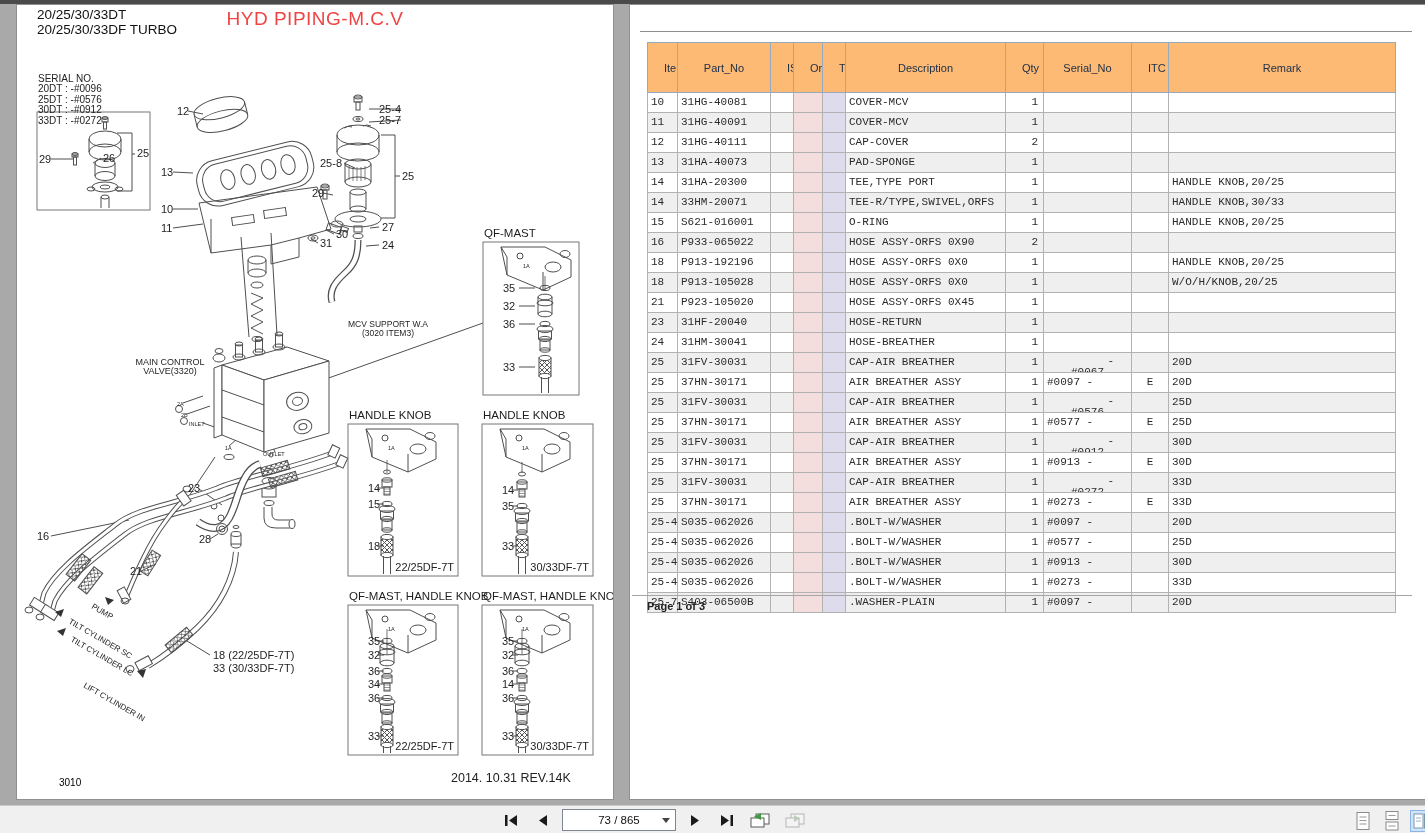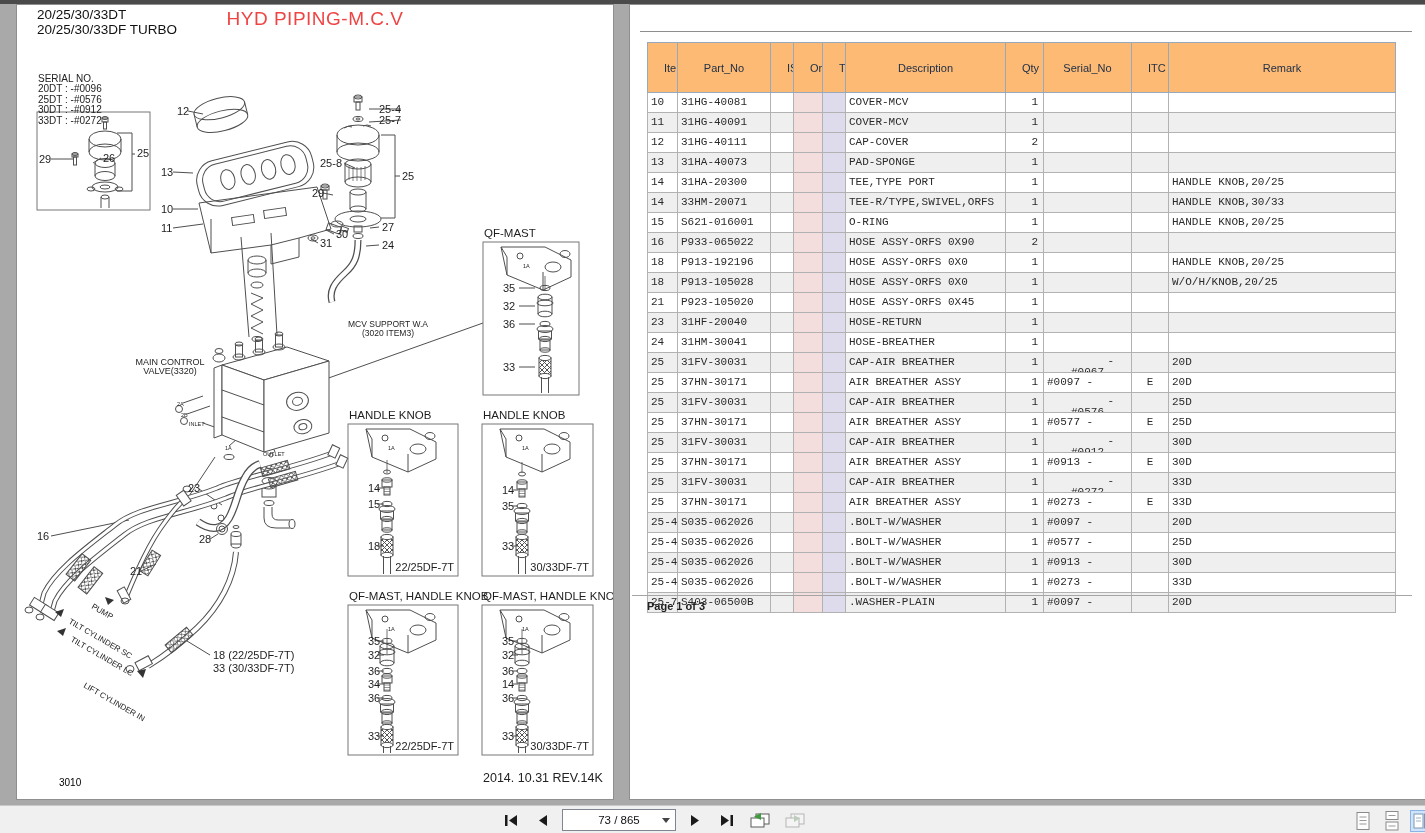--- a/index.html
+++ b/index.html
@@ -7,21 +7,21 @@
        font-family:"Liberation Sans",sans-serif;}
   .topstrip{position:absolute;left:0;top:0;width:100%;height:4px;background:#4a4a4a;z-index:6;}
   .page{position:absolute;top:4px;height:796px;background:#fff;border:1px solid #8f8f8f;box-sizing:border-box;}
   .page-left{left:16px;width:598px;}
   .page-right{left:629px;width:800px;border-right:none;}
   
   .models{position:absolute;left:20px;top:2px;font-size:13.5px;line-height:15px;color:#111;white-space:pre;}
   .dwg-title{position:absolute;left:0;top:3px;width:100%;text-align:center;font-size:19px;letter-spacing:.5px;color:#ef4444;}
   .serial-block{position:absolute;left:21px;top:52px;font-size:10px;line-height:10.4px;color:#222;margin-top:17px;}
   .sheet-no{position:absolute;left:11px;top:772px;font-size:10px;color:#000000;margin-left:31px;}
-  .revision{position:absolute;left:434px;top:766px;font-size:12.5px;color:#222;margin-left:32px;}
+  .revision{position:absolute;left:434px;top:766px;font-size:12.5px;color:#222;}
   svg text{font-family:"Liberation Sans",sans-serif;fill:#1e1e1e;}
   
   .cat-title{position:absolute;left:0;top:6px;width:766px;text-align:center;font-size:11.5px;font-weight:bold;color:#222;}
   .header-rule{position:absolute;left:10px;top:26px;width:772px;border-top:1px solid #8e8e8e;}
   .parts-table{position:absolute;left:17px;top:37px;border-collapse:collapse;table-layout:fixed;width:748px;
      font-family:"Liberation Mono","DejaVu Sans Mono",monospace;font-size:11px;color:#2a2a2a;}
   .parts-table th{background:#fdba74;border:1px solid #97a9bc;font-family:"Liberation Sans",sans-serif;
      font-weight:normal;font-size:11px;color:#203148;height:17px;padding:16px;overflow:hidden;white-space:nowrap;}
   .parts-table td{border:1px solid #b2b2b2;height:19px;padding:0 3px;overflow:hidden;white-space:nowrap;line-height:19px;}
   .parts-table tbody tr:nth-child(even) td{background:#efefef;}

